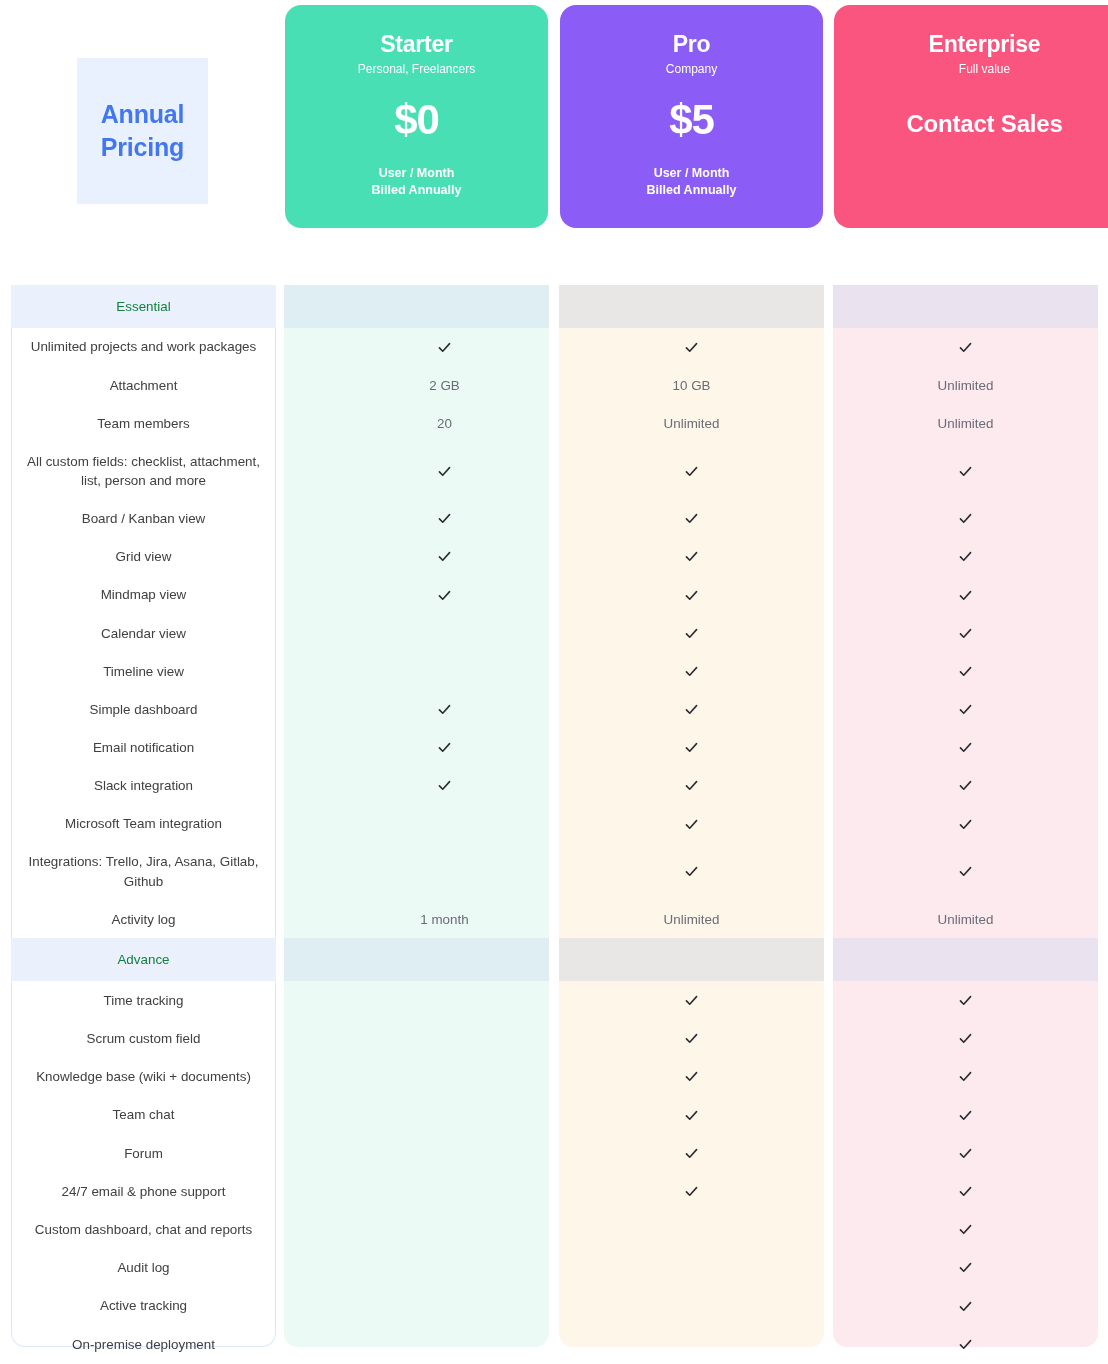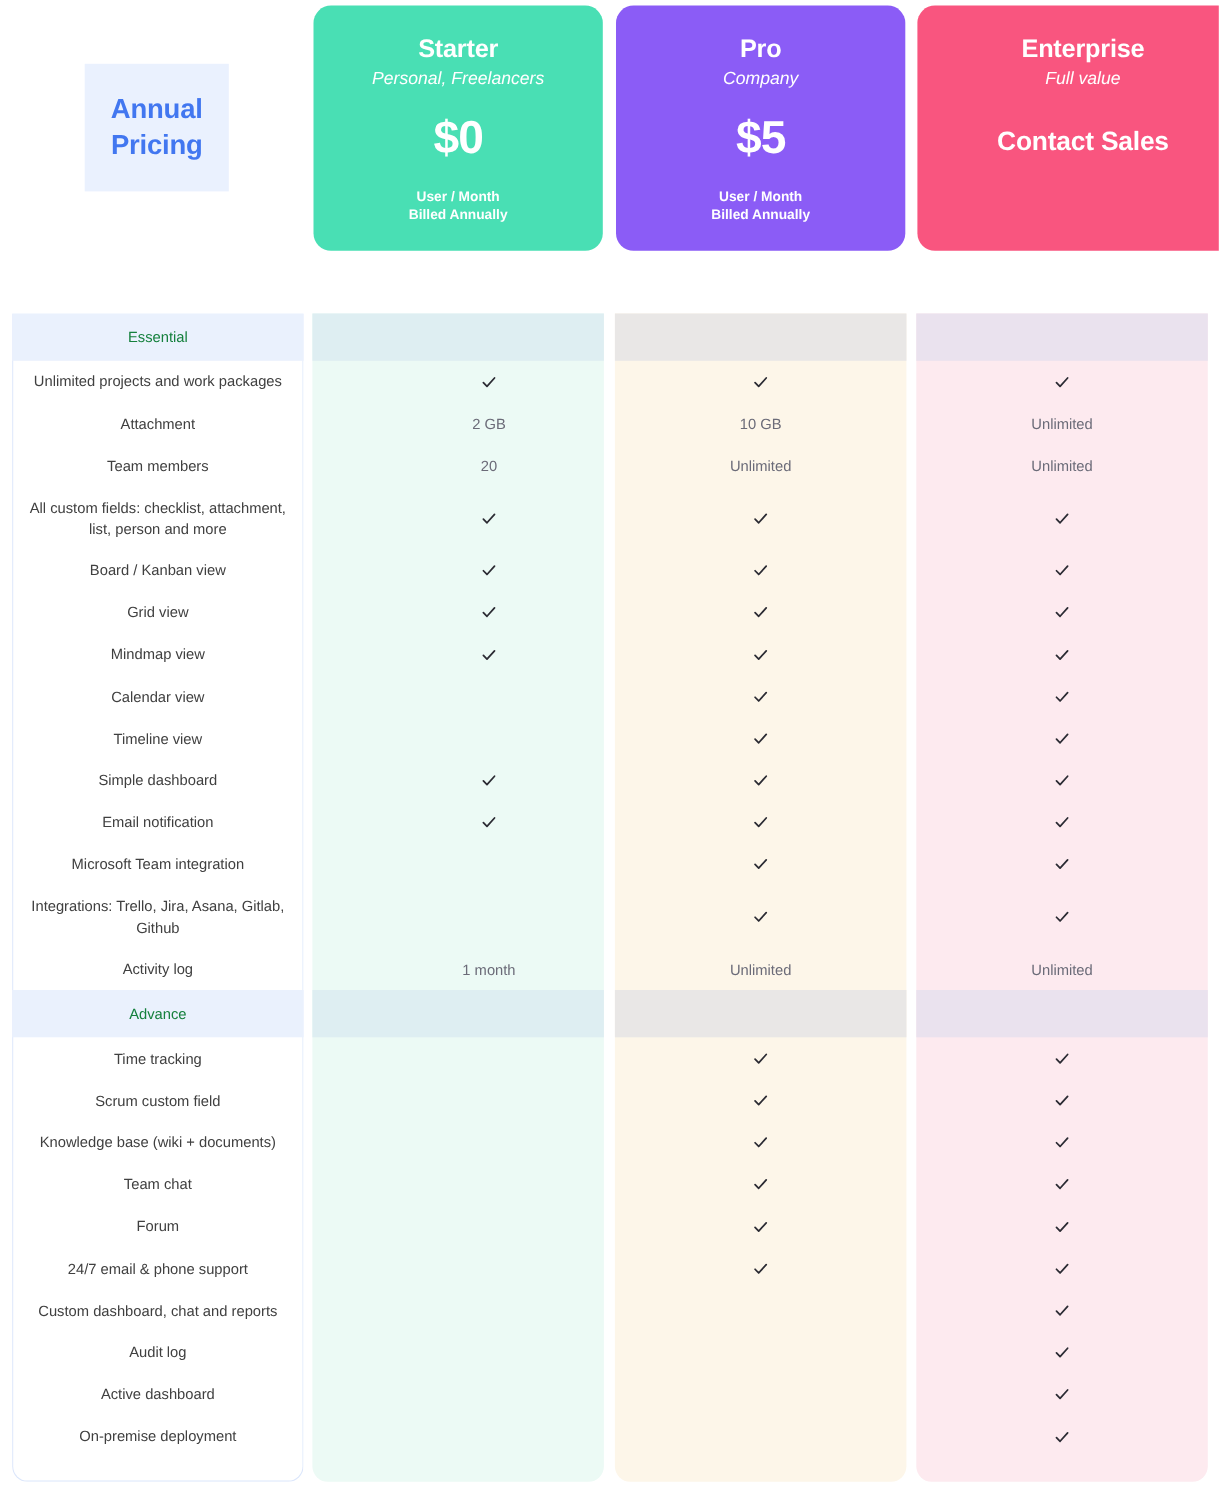--- a/index.html
+++ b/index.html
@@ -23,21 +23,21 @@
   .cards-area {
     position: absolute;
     left: 0; top: 0;
     width: 1108px;
     height: 285px;
   }
 
   .annual-box {
     position: absolute;
     left: 77px; top: 58px;
-    width: 131px; height: 116px;
+    width: 131px; height: 146px;
     background: #eaf1fe;
     display: flex;
     flex-direction: column;
     align-items: center;
     justify-content: center;
   }
   .annual-box .line {
     color: #4277f0;
     font-size: 25px;
     font-weight: 700;
@@ -58,25 +58,24 @@
   .plan-card.pro        { left: 560px;  width: 263px; }
   .plan-card.enterprise { left: 834px;  width: 301px; }
 
   .plan-name {
     font-size: 23px;
     font-weight: 700;
     letter-spacing: -0.2px;
     line-height: 1.2;
   }
   .plan-tagline {
-    font-size: 16px;
+    font-size: 12px;
     font-weight: 400;
     margin-top: 3px;
     line-height: 1.3;
-    font-style: italic;
   }
   .plan-price {
     font-size: 42px;
     font-weight: 700;
     letter-spacing: -1px;
     margin-top: 20px;
     line-height: 1.1;
   }
   .plan-price.cta {
     font-size: 24px;
@@ -466,20 +465,44 @@
           </div>
           <div class="cell v-enterprise">
             <span class="check">
               <svg viewBox="0 0 16 16" fill="none" aria-hidden="true">
                 <path d="M2.6 8.4 L6.1 12 L13.4 3.9" stroke="currentColor" stroke-width="1.7" stroke-linecap="round" stroke-linejoin="round"></path>
               </svg>
             </span>
           </div>
         </div>
         <div class="row" style="height: 38.2px;">
+          <div class="cell feature">Slack integration</div>
+          <div class="cell v-starter">
+            <span class="check">
+              <svg viewBox="0 0 16 16" fill="none" aria-hidden="true">
+                <path d="M2.6 8.4 L6.1 12 L13.4 3.9" stroke="currentColor" stroke-width="1.7" stroke-linecap="round" stroke-linejoin="round"></path>
+              </svg>
+            </span>
+          </div>
+          <div class="cell v-pro">
+            <span class="check">
+              <svg viewBox="0 0 16 16" fill="none" aria-hidden="true">
+                <path d="M2.6 8.4 L6.1 12 L13.4 3.9" stroke="currentColor" stroke-width="1.7" stroke-linecap="round" stroke-linejoin="round"></path>
+              </svg>
+            </span>
+          </div>
+          <div class="cell v-enterprise">
+            <span class="check">
+              <svg viewBox="0 0 16 16" fill="none" aria-hidden="true">
+                <path d="M2.6 8.4 L6.1 12 L13.4 3.9" stroke="currentColor" stroke-width="1.7" stroke-linecap="round" stroke-linejoin="round"></path>
+              </svg>
+            </span>
+          </div>
+        </div>
+        <div class="row" style="height: 38.2px;">
           <div class="cell feature">Microsoft Team integration</div>
           <div class="cell v-starter"></div>
           <div class="cell v-pro">
             <span class="check">
               <svg viewBox="0 0 16 16" fill="none" aria-hidden="true">
                 <path d="M2.6 8.4 L6.1 12 L13.4 3.9" stroke="currentColor" stroke-width="1.7" stroke-linecap="round" stroke-linejoin="round"></path>
               </svg>
             </span>
           </div>
           <div class="cell v-enterprise">
@@ -653,21 +676,21 @@
           <div class="cell v-pro"></div>
           <div class="cell v-enterprise">
             <span class="check">
               <svg viewBox="0 0 16 16" fill="none" aria-hidden="true">
                 <path d="M2.6 8.4 L6.1 12 L13.4 3.9" stroke="currentColor" stroke-width="1.7" stroke-linecap="round" stroke-linejoin="round"></path>
               </svg>
             </span>
           </div>
         </div>
         <div class="row" style="height: 38.2px;">
-          <div class="cell feature">Active dashboard</div>
+          <div class="cell feature">Active tracking</div>
           <div class="cell v-starter"></div>
           <div class="cell v-pro"></div>
           <div class="cell v-enterprise">
             <span class="check">
               <svg viewBox="0 0 16 16" fill="none" aria-hidden="true">
                 <path d="M2.6 8.4 L6.1 12 L13.4 3.9" stroke="currentColor" stroke-width="1.7" stroke-linecap="round" stroke-linejoin="round"></path>
               </svg>
             </span>
           </div>
         </div>

